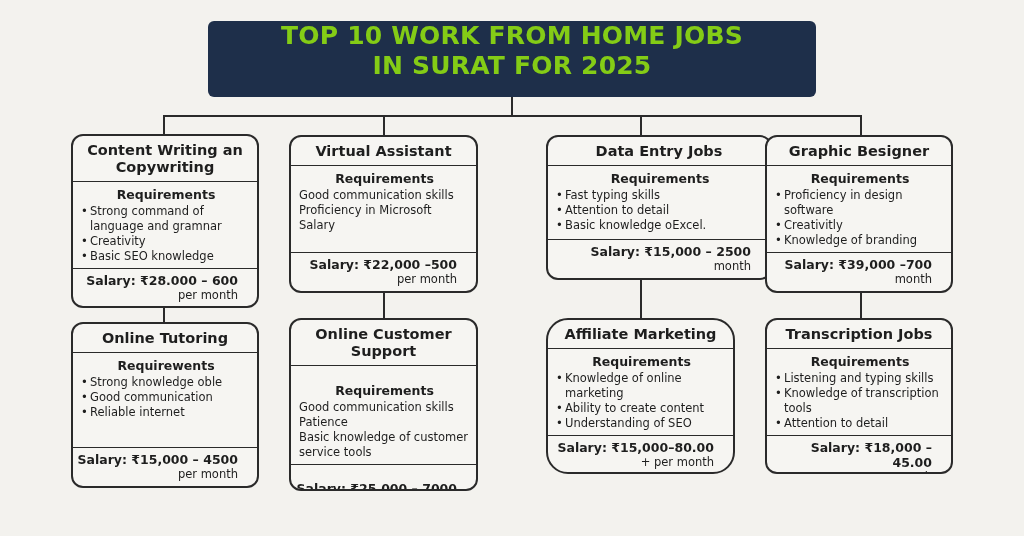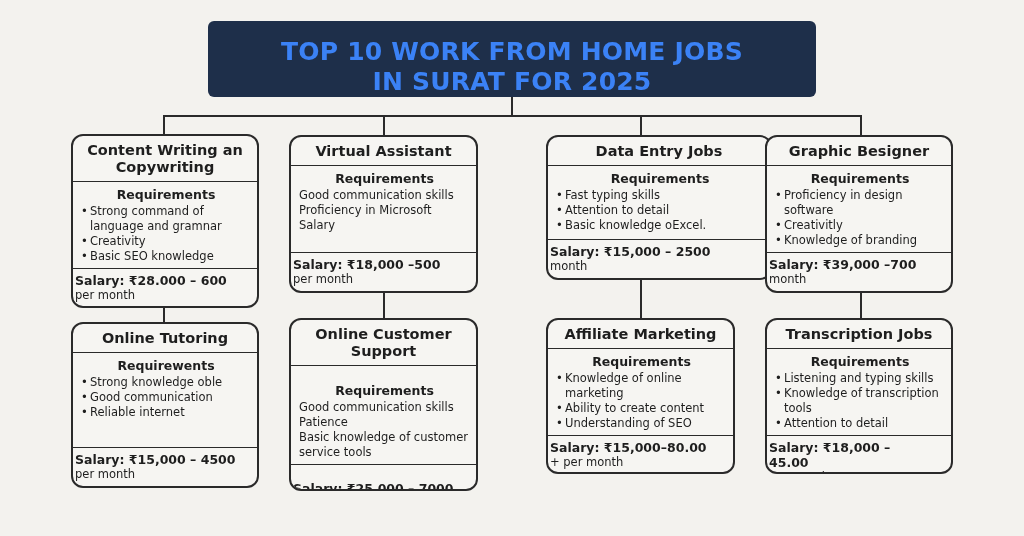--- a/index.html
+++ b/index.html
@@ -5,22 +5,22 @@
   html, body { margin:0; padding:0; }
   body {
     width:1024px; height:536px; position:relative; overflow:hidden;
     background:#f3f2ee;
     font-family:"DejaVu Sans", sans-serif;
     color:#1e1e1e;
   }
   .title-box {
     position:absolute; left:208px; top:21px; width:608px; height:76px;
     background:#1e2f4a; border-radius:6px;
-    color:#3b82f6; text-align:center;
-    display:flex; flex-direction:column; justify-content:flex-end; align-items:center;
+    color:#84cc16; text-align:center;
+    display:flex; flex-direction:column; justify-content:flex-start; align-items:center;
     font-weight:bold; font-size:25px; line-height:30px; letter-spacing:0.2px;
   }
   .line { position:absolute; background:#2a2a2a; }
   .card {
     position:absolute; box-sizing:border-box;
     border:2px solid #2a2a2a; border-radius:12px;
     background:#f6f5f2;
     display:flex; flex-direction:column; overflow:hidden;
   }
   .card-title {
@@ -29,21 +29,21 @@
     display:flex; flex-direction:column; justify-content:center;
   }
   .card-req {
     padding:4px 6px 4px 8px; font-size:11.5px; line-height:15px;
     border-bottom:1.5px solid #2a2a2a; flex:1;
   }
   .req-head { text-align:center; font-weight:bold; font-size:12.5px; line-height:17px; margin-bottom:1px; }
   .req-item { display:flex; }
   .req-item .bullet { width:9px; flex:none; }
   .card-salary {
-    text-align:left; font-size:12.5px; line-height:15px; padding:4px 19px 4px 2px;
+    text-align:right; font-size:12.5px; line-height:15px; padding:4px 19px 4px 2px;
   }
   .salary-main { font-weight:bold; }
   .salary-sub { font-size:11.5px; }
 </style>
 </head>
 <body>
 
 <div class="title-box">
   <div>TOP 10 WORK FROM HOME JOBS</div>
   <div>IN SURAT FOR 2025</div>
@@ -92,21 +92,21 @@
     <div class="card-req">
       <div class="req-head">Requirements</div>
       <div class="req-item">
         <span>Good communication skills</span>
       </div>
       <div class="req-item">
         <span>Proficiency in Microsoft Salary</span>
       </div>
     </div>
     <div class="card-salary">
-      <div class="salary-main">Salary: ₹18,000 –500</div>
+      <div class="salary-main">Salary: ₹22,000 –500</div>
       <div class="salary-sub">per month</div>
     </div>
   </div>
 <div class="card" style="left:546px; top:135px; width:226px; height:145px;">
     <div class="card-title">
       <div>Data Entry Jobs</div>
     </div>
     <div class="card-req">
       <div class="req-head">Requirements</div>
       <div class="req-item">
@@ -190,21 +190,21 @@
       </div>
       <div class="req-item">
         <span>Basic knowledge of customer service tools</span>
       </div>
     </div>
     <div class="card-salary">
       <div class="salary-main">Salary: ₹25,000 – 7000</div>
       <div class="salary-sub">per month</div>
     </div>
   </div>
-<div class="card" style="left:546px; top:318px; width:189px; height:156px;">
+<div class="card" style="left:546px; top:318px; width:189px; height:156px;border-radius:22px;">
     <div class="card-title">
       <div>Affiliate Marketing</div>
     </div>
     <div class="card-req">
       <div class="req-head">Requirements</div>
       <div class="req-item">
         <span class="bullet">•</span>
         <span>Knowledge of online marketing</span>
       </div>
       <div class="req-item">

